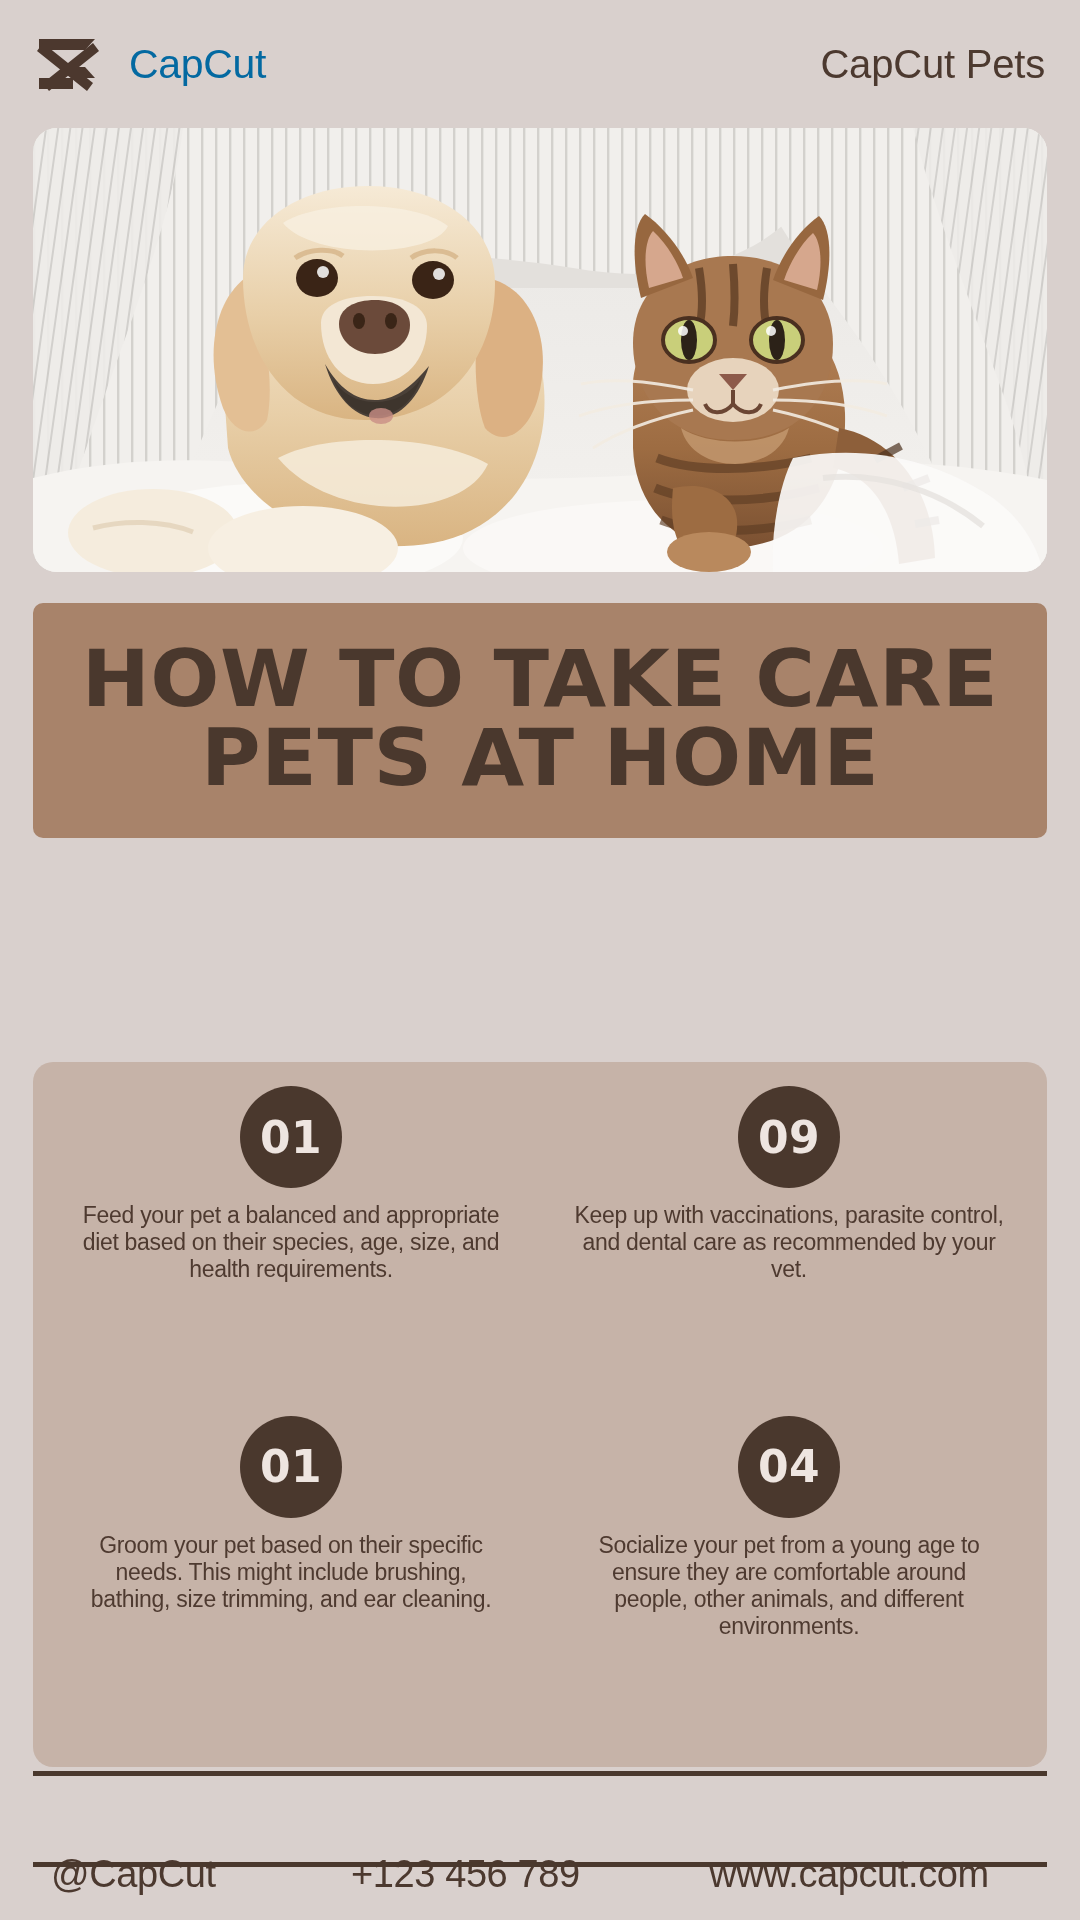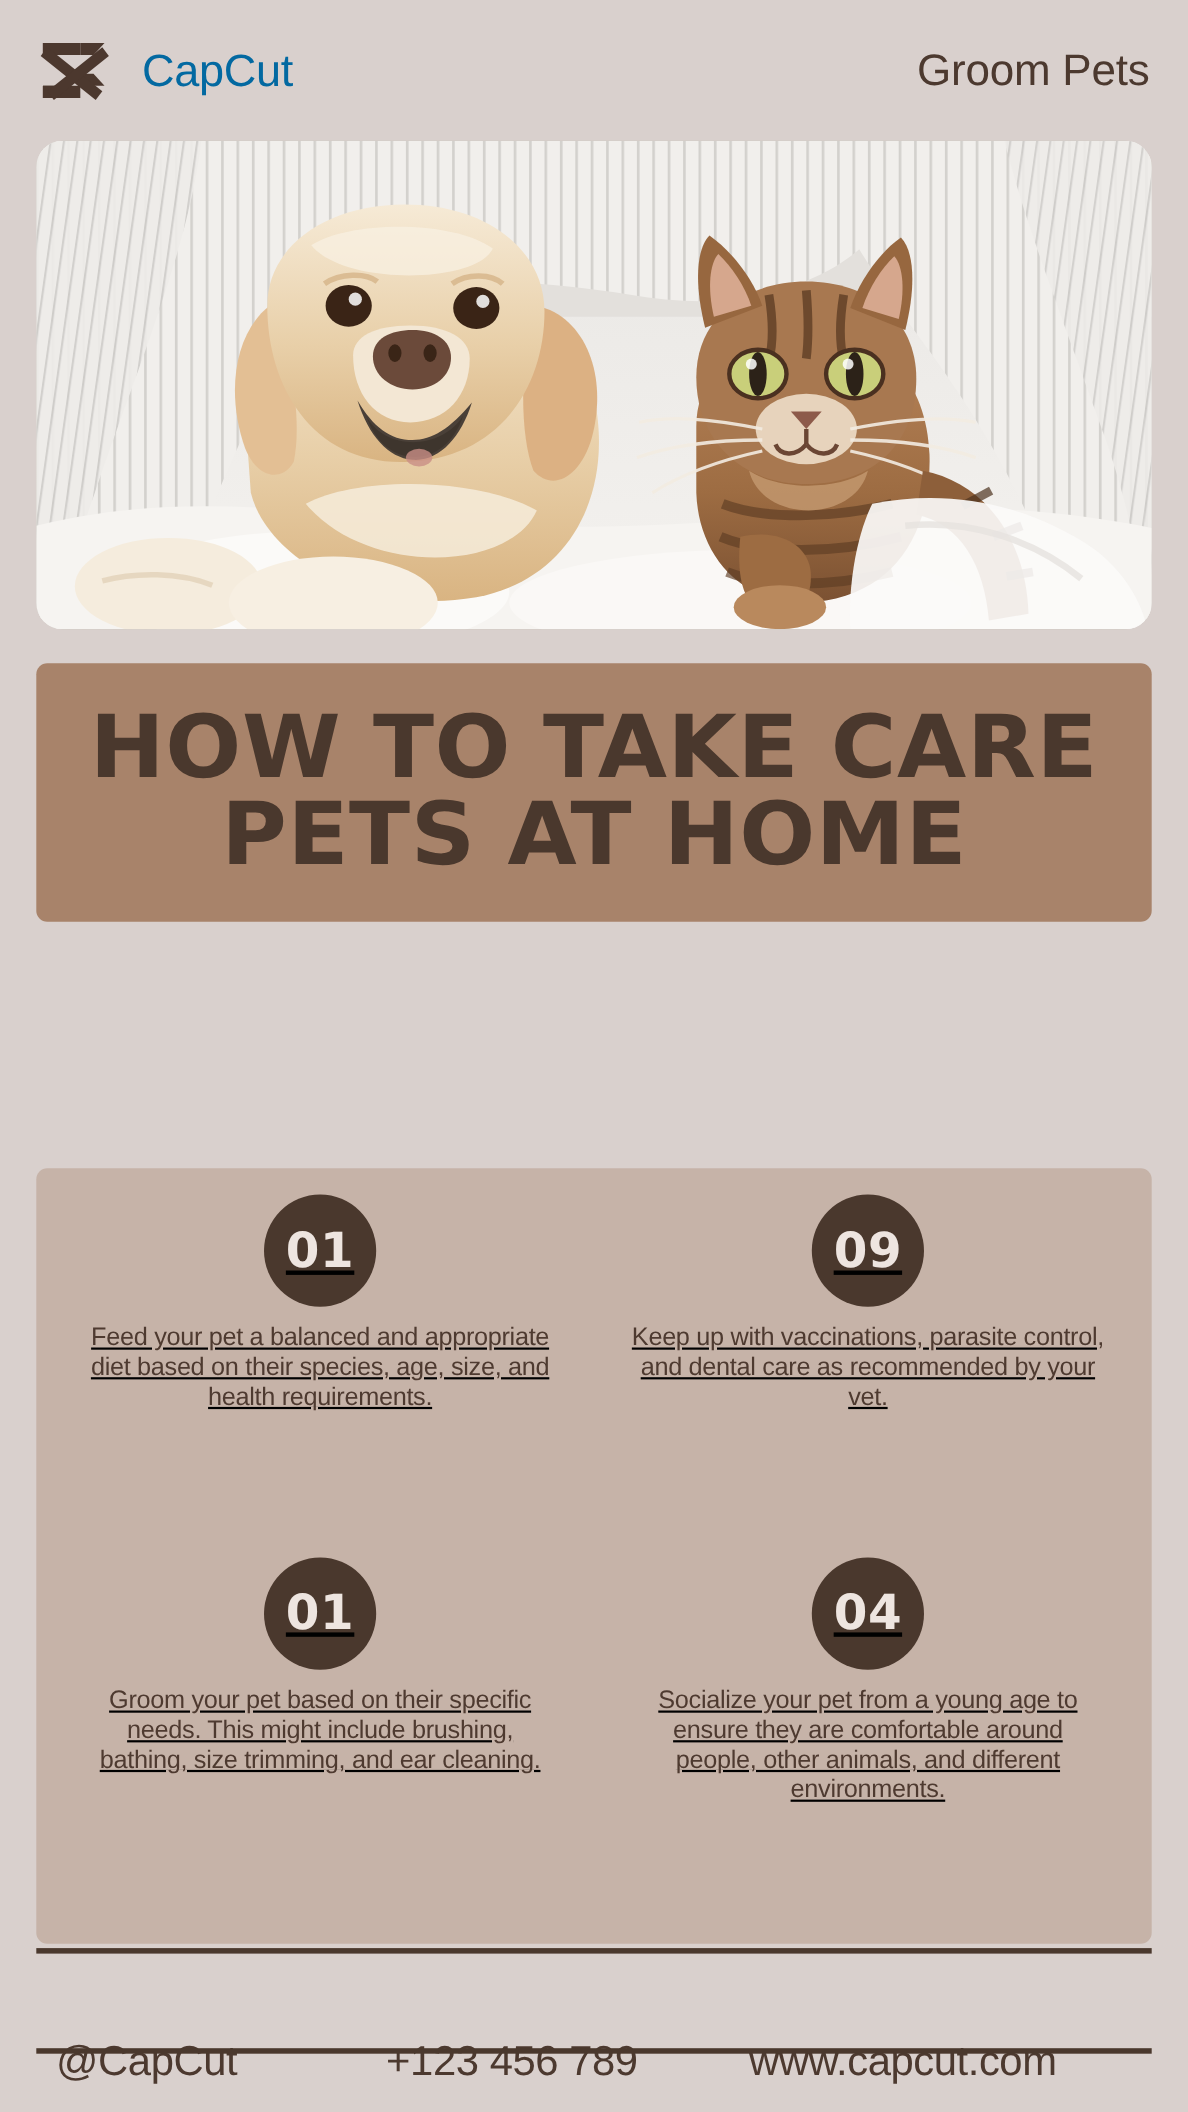--- a/index.html
+++ b/index.html
@@ -106,24 +106,23 @@
   }
 
   
   .steps-card {
     position: absolute;
     left: 33px;
     top: 1062px;
     width: 1014px;
     height: 705px;
     background: #c6b3a8;
-    border-radius: 10px;
+    border-radius: 20px;
     box-sizing: border-box;
     padding: 24px 18px 18px;
-    text-decoration: underline;
   }
   .steps-grid {
     display: grid;
     grid-template-columns: 1fr 1fr;
     grid-template-rows: auto auto;
     column-gap: 18px;
     row-gap: 24px;
     height: 100%;
   }
   .step {
@@ -179,21 +178,21 @@
     padding: 0 18px;
   }
   .footer-item {
     color: #4c392f;
     font-size: 38px;
     letter-spacing: -0.4px;
     white-space: nowrap;
   }
   .f1 { flex: 0 0 300px; text-align: left; }
   .f2 { flex: 0 0 330px; text-align: left; }
-  .f3 { flex: 1 1 auto; text-align: left; padding-right: 12px; }
+  .f3 { flex: 1 1 auto; text-align: center; padding-right: 12px; }
 </style>
 </head>
 <body>
 
 <div class="page">
 
   <div class="header">
     <div class="brand">
       <span>
         <svg class="logo-mark" viewBox="0 0 76 62" xmlns="http://www.w3.org/2000/svg" aria-hidden="true">
@@ -204,21 +203,21 @@
             <path d="M4 45 h34 v11 h-34 z"></path>
             <path d="M4 45 h11 v11 h-11 z"></path>
             <path d="M38 45 h22 l-10 -11 h-12 z"></path>
             <path d="M8 10 L58 50 L52 58 L2 18 Z"></path>
             <path d="M58 10 L8 50 L14 58 L64 18 Z"></path>
           </g>
         </svg>
       </span>
       <span class="brand-name">CapCut</span>
     </div>
-    <div class="header-right">Groom Pets</div>
+    <div class="header-right">CapCut Pets</div>
   </div>
 
   <div class="hero">
     <svg viewBox="0 0 1014 444" preserveAspectRatio="xMidYMid slice" xmlns="http://www.w3.org/2000/svg" aria-hidden="true">
       <defs>
         <linearGradient id="bedG" x1="0" y1="0" x2="0" y2="1">
           <stop offset="0" stop-color="#e8e6e3"></stop>
           <stop offset="1" stop-color="#f4f2ef"></stop>
         </linearGradient>
         <linearGradient id="blanketG" x1="0" y1="0" x2="0.3" y2="1">

